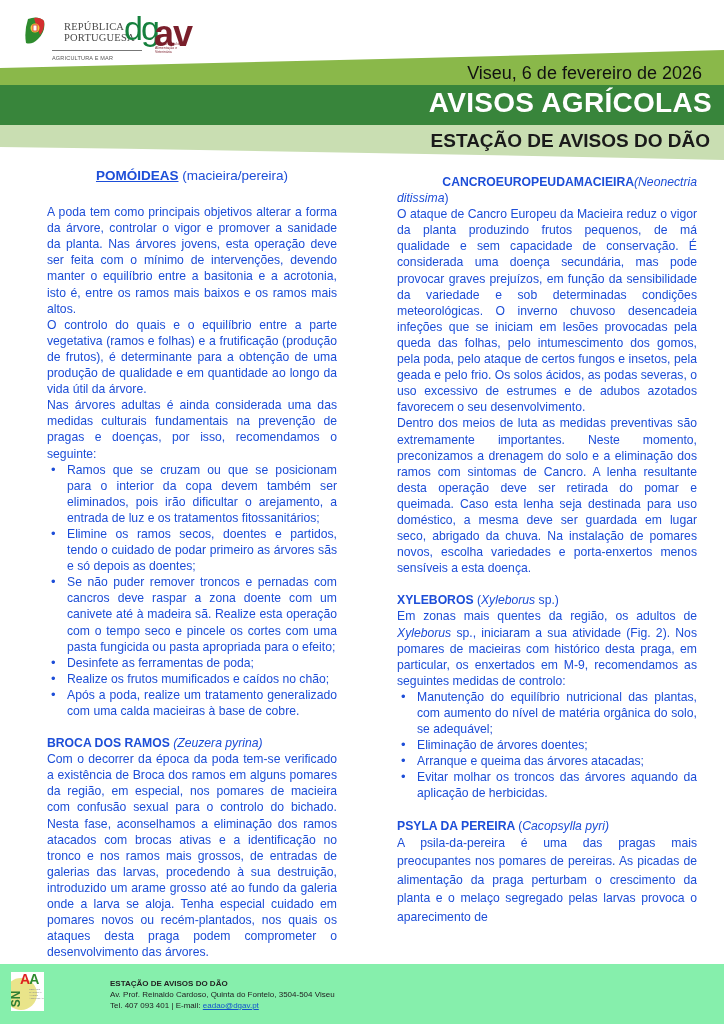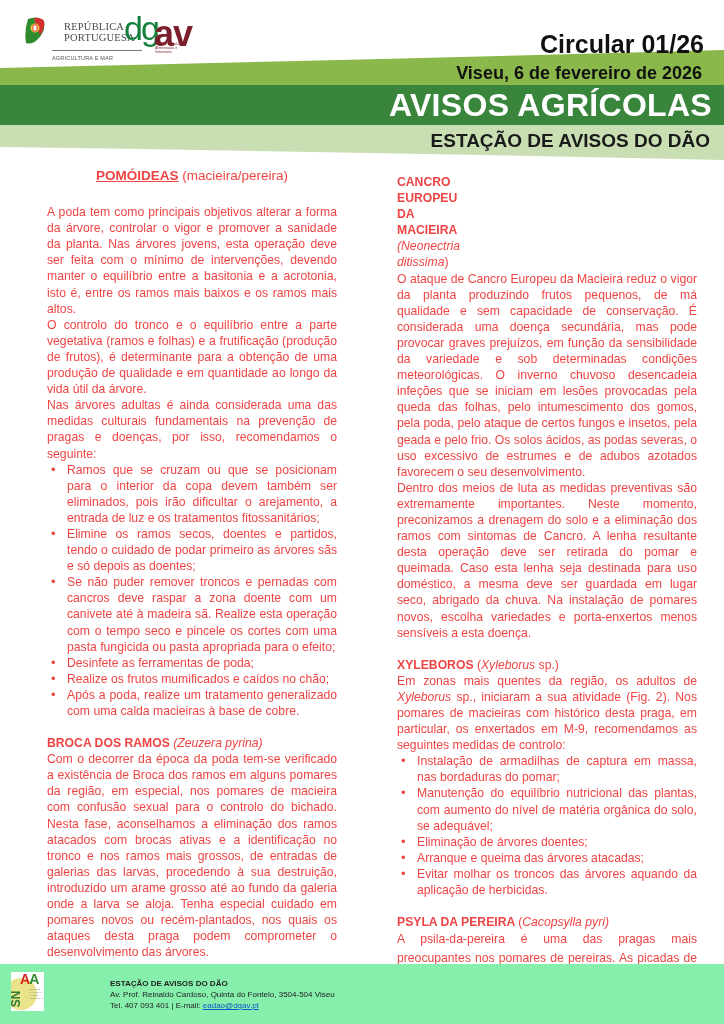--- a/index.html
+++ b/index.html
@@ -13,38 +13,38 @@
   .shield { position:absolute; left:0; top:0; width:22px; height:28px; }
   .rp-text { position:absolute; left:28px; top:4px; font-family:"Liberation Serif", serif; font-size:10.5px; line-height:11px; color:#4a4a4a; letter-spacing:0.2px;margin-left:12px; }
   .rp-line { position:absolute; left:28px; top:33px; width:90px; height:1px; background:#777; }
   .rp-sub { position:absolute; left:28px; top:38px; font-size:5.5px; color:#555; letter-spacing:0.2px; }
   .logo-dgav { position:absolute; left:124px; top:17px; width:64px; height:40px; }
   .dg { position:absolute; left:0; top:-8px; font-size:34px; color:#15803d; font-family:"Liberation Sans", sans-serif; letter-spacing:-2px; }
   .av { position:absolute; left:30px; top:-4px; font-size:36px; color:#7a1f2b; font-weight:bold; letter-spacing:-1px; }
   .dgav-sub { position:absolute; left:31px; top:25px; font-size:3.5px; line-height:4px; color:#7a1f2b; width:30px; }
 
   .circular { position:absolute; right:20px; top:30px; font-size:25px; font-weight:bold; color:#111; font-family:"Liberation Sans", sans-serif; }
-  .date { position:absolute; right:22px; top:63px; font-size:18px; font-weight:bold; color:#111; }
-  .avisos { position:absolute; right:12px; top:87px; font-size:32px; font-weight:bold; color:#ffffff; letter-spacing:0.3px; }
+  .date { position:absolute; right:22px; top:63px; font-size:18px; font-weight:normal; color:#111; }
+  .avisos { position:absolute; right:12px; top:87px; font-size:28px; font-weight:bold; color:#ffffff; letter-spacing:0.3px; }
   .estacao { position:absolute; right:14px; top:130px; font-size:19px; font-weight:bold; color:#1a1a1a; }
 
   
-  .col { position:absolute; font-size:12.2px; line-height:16.1px; color:#ef4444; text-align:justify; }
+  .col { position:absolute; font-size:12.2px; line-height:16.1px; color:#1d4ed8; text-align:justify; }
   .col-left { left:47px; top:168px; width:290px; }
   .col-right { left:397px; top:174px; width:300px; }
   .sec-title-center { text-align:center; font-size:13.5px; margin-bottom:20px; }
   .sec-title-center b { text-decoration:underline; }
   .sec-head { font-weight:bold; }
   .sec-head i { font-weight:normal; }
   .sp { height:16px; }
   p { margin:0; }
   ul { list-style:none; }
   li { position:relative; padding-left:20px; }
   li::before { content:"•"; position:absolute; left:4px; top:0; font-size:13px; }
-  .cancro-head { display:flex; justify-content:flex-end; font-weight:bold;flex-direction:column; }
+  .cancro-head { display:flex; justify-content:flex-end; font-weight:bold; }
   .cancro-head i { font-weight:normal; }
 
   
   .footer { position:absolute; left:0; top:964px; width:724px; height:68px; background:#86efac; }
   .snaa { position:absolute; left:11px; top:8px; width:33px; height:39px; background:#fff; overflow:hidden; }
   .snaa-circle { position:absolute; left:-6px; top:6px; width:32px; height:32px; border-radius:50%; background:#e9e48a; }
   .snaa-aa { position:absolute; left:9px; top:-1px; font-size:14px; font-weight:bold; color:#d22; letter-spacing:-1px; }
   .snaa-aa span { color:#2e8b2e; }
   .snaa-sn { position:absolute; left:-3px; top:20px; font-size:12px; font-weight:bold; color:#2e7d32; transform:rotate(-90deg); }
   .snaa-small { position:absolute; left:18px; top:16px; font-size:2.5px; line-height:3px; color:#888; }
@@ -76,33 +76,32 @@
     <div class="rp-line"></div>
     <div class="rp-sub">AGRICULTURA E MAR</div>
   </div>
 
   <div class="logo-dgav">
     <span class="dg">dg</span>
     <span class="av">av</span>
     <div class="dgav-sub">Direção Geral de Alimentação e Veterinária</div>
   </div>
 
-  <div class="circular">Circular 01/26</div>
   <div class="date">Viseu, 6 de fevereiro de 2026</div>
   <div class="avisos">AVISOS AGRÍCOLAS</div>
   <div class="estacao">ESTAÇÃO DE AVISOS DO DÃO</div>
 </div>
 
 <div class="col col-left">
   <div class="sec-title-center">
     <b>POMÓIDEAS</b>
     <span>(macieira/pereira)</span>
   </div>
   <p>A poda tem como principais objetivos alterar a forma da árvore, controlar o vigor e promover a sanidade da planta. Nas árvores jovens, esta operação deve ser feita com o mínimo de intervenções, devendo manter o equilíbrio entre a basitonia e a acrotonia, isto é, entre os ramos mais baixos e os ramos mais altos.</p>
-  <p>O controlo do tronco e o equilíbrio entre a parte vegetativa (ramos e folhas) e a frutificação (produção de frutos), é determinante para a obtenção de uma produção de qualidade e em quantidade ao longo da vida útil da árvore.</p>
+  <p>O controlo do quais e o equilíbrio entre a parte vegetativa (ramos e folhas) e a frutificação (produção de frutos), é determinante para a obtenção de uma produção de qualidade e em quantidade ao longo da vida útil da árvore.</p>
   <p>Nas árvores adultas é ainda considerada uma das medidas culturais fundamentais na prevenção de pragas e doenças, por isso, recomendamos o seguinte:</p>
   <ul>
     <li>Ramos que se cruzam ou que se posicionam para o interior da copa devem também ser eliminados, pois irão dificultar o arejamento, a entrada de luz e os tratamentos fitossanitários;</li>
     <li>Elimine os ramos secos, doentes e partidos, tendo o cuidado de podar primeiro as árvores sãs e só depois as doentes;</li>
     <li>Se não puder remover troncos e pernadas com cancros deve raspar a zona doente com um canivete até à madeira sã. Realize esta operação com o tempo seco e pincele os cortes com uma pasta fungicida ou pasta apropriada para o efeito;</li>
     <li>Desinfete as ferramentas de poda;</li>
     <li>Realize os frutos mumificados e caídos no chão;</li>
     <li>Após a poda, realize um tratamento generalizado com uma calda macieiras à base de cobre.</li>
   </ul>
   <div class="sp"></div>
@@ -124,21 +123,20 @@
   <div><i>ditissima</i>)</div>
   <p>O ataque de Cancro Europeu da Macieira reduz o vigor da planta produzindo frutos pequenos, de má qualidade e sem capacidade de conservação. É considerada uma doença secundária, mas pode provocar graves prejuízos, em função da sensibilidade da variedade e sob determinadas condições meteorológicas. O inverno chuvoso desencadeia infeções que se iniciam em lesões provocadas pela queda das folhas, pelo intumescimento dos gomos, pela poda, pelo ataque de certos fungos e insetos, pela geada e pelo frio. Os solos ácidos, as podas severas, o uso excessivo de estrumes e de adubos azotados favorecem o seu desenvolvimento.</p>
   <p>Dentro dos meios de luta as medidas preventivas são extremamente importantes. Neste momento, preconizamos a drenagem do solo e a eliminação dos ramos com sintomas de Cancro. A lenha resultante desta operação deve ser retirada do pomar e queimada. Caso esta lenha seja destinada para uso doméstico, a mesma deve ser guardada em lugar seco, abrigado da chuva. Na instalação de pomares novos, escolha variedades e porta-enxertos menos sensíveis a esta doença.</p>
   <div class="sp"></div>
   <div class="sec-head">
     <span>XYLEBOROS</span>
     <span style="font-weight:normal">(<i>Xyleborus</i><span> sp.)</span></span>
   </div>
   <p><span>Em zonas mais quentes da região, os adultos de </span><i>Xyleborus</i><span> sp., iniciaram a sua atividade (Fig. 2). Nos pomares de macieiras com histórico desta praga, em particular, os enxertados em M-9, recomendamos as seguintes medidas de controlo:</span></p>
   <ul>
-    <li>Instalação de armadilhas de captura em massa, nas bordaduras do pomar;</li>
     <li>Manutenção do equilíbrio nutricional das plantas, com aumento do nível de matéria orgânica do solo, se adequável;</li>
     <li>Eliminação de árvores doentes;</li>
     <li>Arranque e queima das árvores atacadas;</li>
     <li>Evitar molhar os troncos das árvores aquando da aplicação de herbicidas.</li>
   </ul>
   <div class="sp"></div>
   <div class="sec-head">
     <span>PSYLA DA PEREIRA</span>
     <span style="font-weight:normal">(<i>Cacopsylla pyri)</i></span>
   </div>

